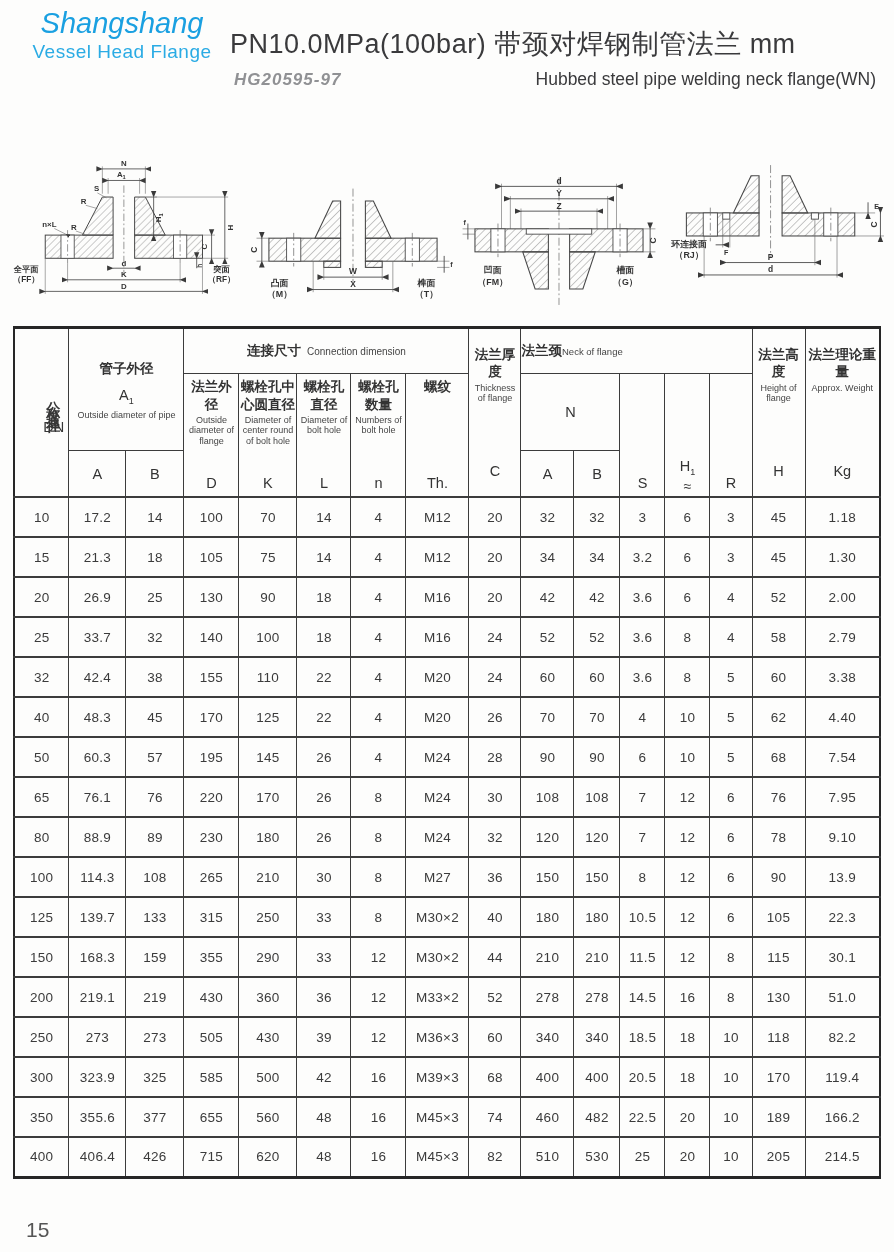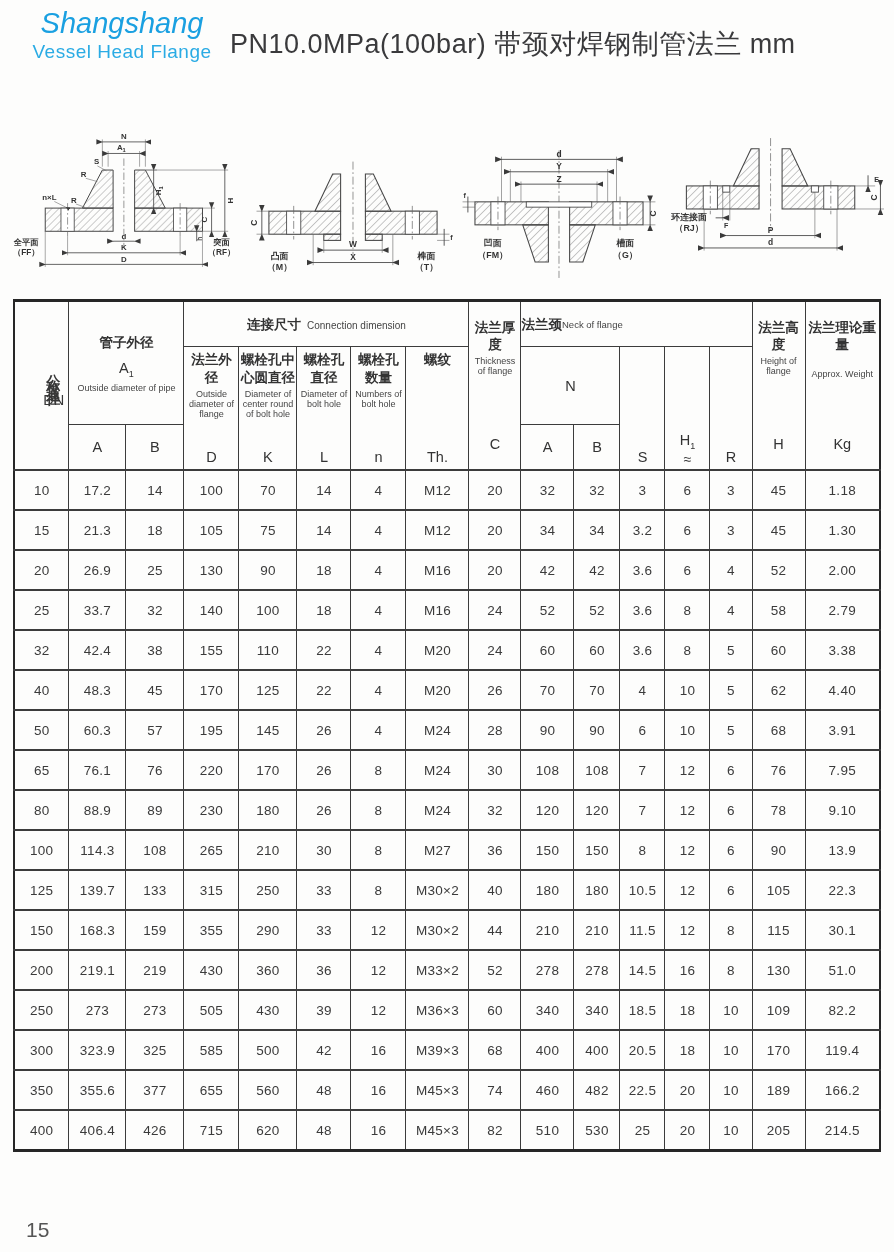--- a/index.html
+++ b/index.html
@@ -87,20 +87,24 @@
   </defs>
 </svg>
 
 <div class="page-header">
   <div class="brand">
     <span class="brand-name">Shangshang</span>
     <span class="brand-tagline">Vessel Head Flange</span>
   </div>
   <div class="title-block">
     <div class="main-title">PN10.0MPa(100bar) 带颈对焊钢制管法兰  mm</div>
+    <div class="sub-row">
+      <span class="standard">HG20595-97</span>
+      <span class="subtitle">Hubbed steel pipe welding neck flange(WN)</span>
+    </div>
   </div>
 </div>
 
 <div class="drawings">
 
   <div class="dwg-wrap dwg-wrap1">
     <svg class="dwg" width="240" height="148" viewBox="0 0 290 178">
       <line x1="140" y1="40" x2="140" y2="148" class="cl"></line>
       <rect x="45" y="100" width="82" height="28" class="hatched"></rect>
       <rect x="153" y="100" width="82" height="28" class="hatched"></rect>
@@ -347,21 +351,21 @@
         </div>
       </th>
       <th rowspan="3" class="rs3">
         <div class="th-flex" style="justify-content:center;">
           <span class="zh">法兰高度</span>
           <span class="en">Height of flange</span>
           <span class="sym">H</span>
         </div>
       </th>
       <th rowspan="3" class="rs3">
-        <div class="th-flex" style="justify-content:center;gap:13px;">
+        <div class="th-flex" style="justify-content:center;">
           <span class="zh">法兰理论重量</span>
           <span class="en">Approx. Weight</span>
           <span class="sym">Kg</span>
         </div>
       </th>
     </tr>
     <tr class="hr2">
       <th rowspan="2" class="rs23">
         <div class="th-flex">
           <span class="zh">法兰外径</span>
@@ -541,21 +545,21 @@
         <td>26</td>
         <td>4</td>
         <td>M24</td>
         <td>28</td>
         <td>90</td>
         <td>90</td>
         <td>6</td>
         <td>10</td>
         <td>5</td>
         <td>68</td>
-        <td>3.91</td>
+        <td>7.54</td>
       </tr>
       <tr>
         <td>65</td>
         <td>76.1</td>
         <td>76</td>
         <td>220</td>
         <td>170</td>
         <td>26</td>
         <td>8</td>
         <td>M24</td>
@@ -666,21 +670,21 @@
         <td>430</td>
         <td>39</td>
         <td>12</td>
         <td>M36×3</td>
         <td>60</td>
         <td>340</td>
         <td>340</td>
         <td>18.5</td>
         <td>18</td>
         <td>10</td>
-        <td>109</td>
+        <td>118</td>
         <td>82.2</td>
       </tr>
       <tr>
         <td>300</td>
         <td>323.9</td>
         <td>325</td>
         <td>585</td>
         <td>500</td>
         <td>42</td>
         <td>16</td>

